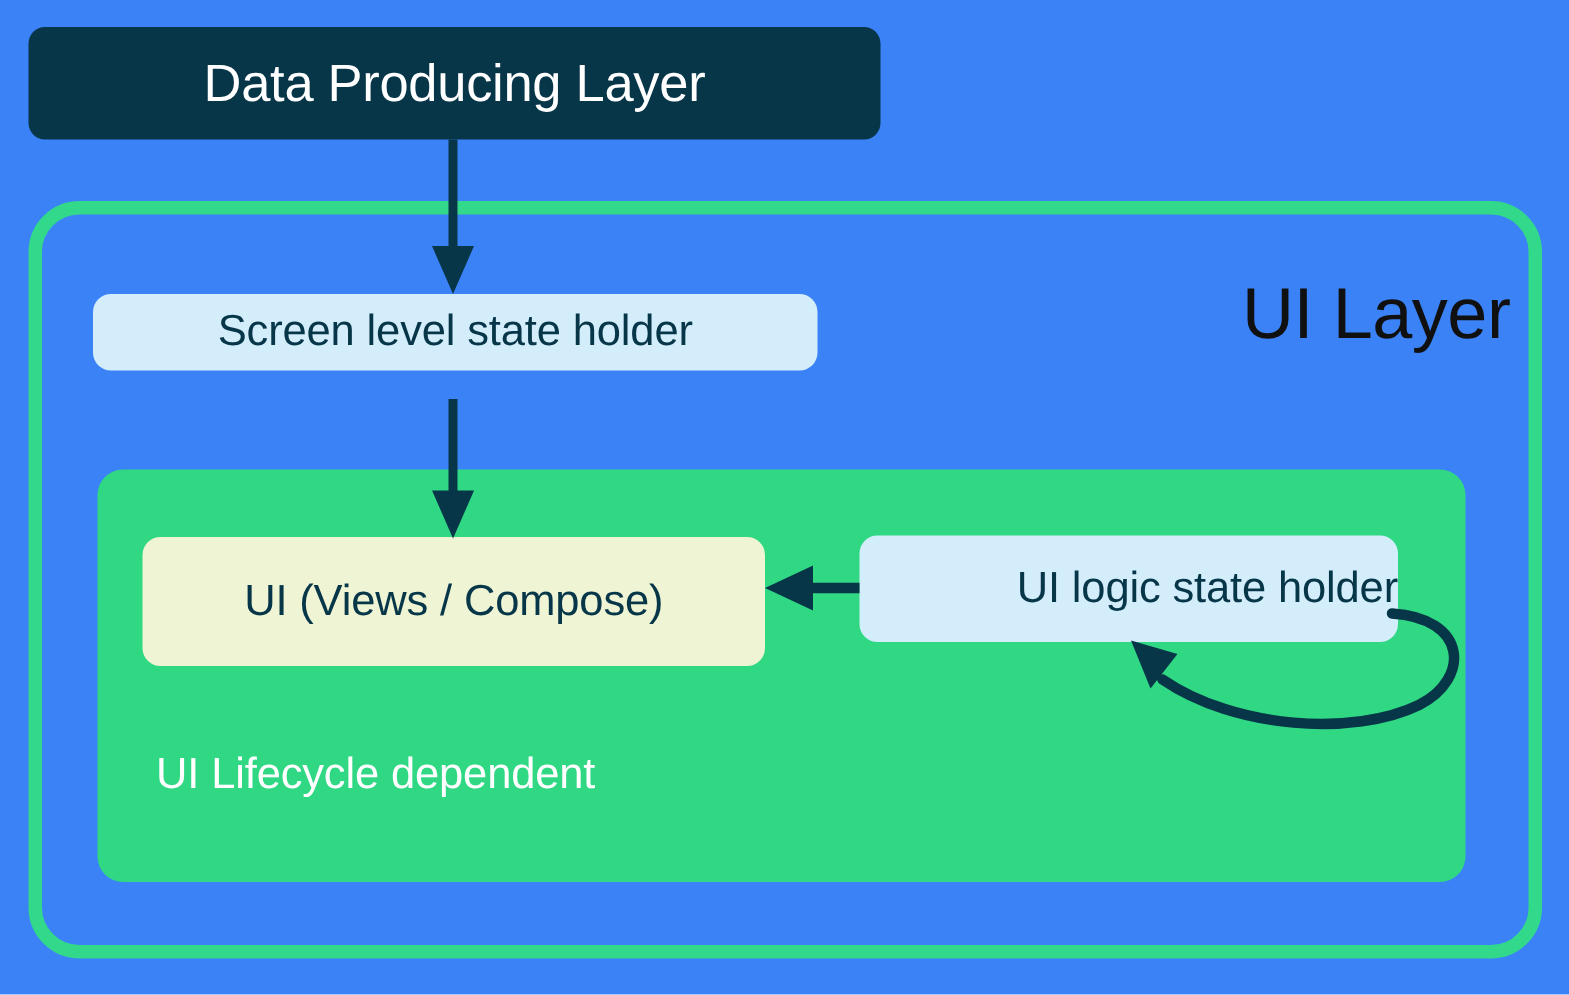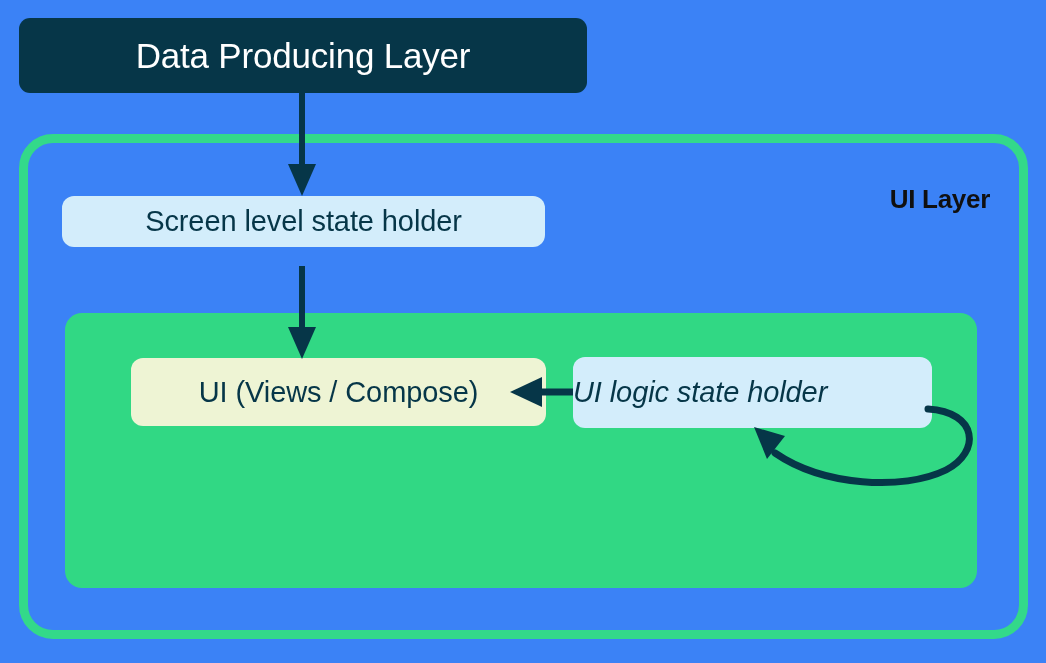--- a/index.html
+++ b/index.html
@@ -50,28 +50,27 @@
     top: 134px;
     width: 1009px;
     height: 505px;
     border: 9px solid #33D98A;
     border-radius: 34px;
     box-sizing: border-box;
     background: transparent;
   }
   .ui-layer-title {
     position: absolute;
-    right: 74px;
+    right: 57px;
     top: 186px;
-    font-size: 26px;
+    font-size: 48px;
     color: #101010;
     line-height: 1;
     letter-spacing: -0.3px;
     white-space: nowrap;
-    font-weight: bold;
   }
 
   
   .screen-state-box {
     position: absolute;
     left: 62px;
     top: 196px;
     width: 483px;
     height: 51px;
     background: #D3EDFB;
@@ -110,51 +109,49 @@
     letter-spacing: -0.1px;
     white-space: nowrap;
   }
 
   
   .ui-views-box {
     position: absolute;
     left: 95px;
     top: 358px;
     width: 415px;
-    height: 68px;
+    height: 86px;
     background: #EEF4D4;
     border-radius: 12px;
     display: flex;
     align-items: center;
     justify-content: center;
     box-sizing: border-box;
-    margin-left: 36px;
   }
   .ui-views-label {
     color: #063648;
     font-size: 29px;
     line-height: 1;
     letter-spacing: -0.1px;
     white-space: nowrap;
   }
 
   
   .ui-logic-box {
     position: absolute;
     left: 573px;
     top: 357px;
     width: 359px;
     height: 71px;
     background: #D3EDFB;
     border-radius: 12px;
     display: flex;
     align-items: center;
-    justify-content: flex-start;
-    box-sizing: border-box;
-    font-style: italic;
+    justify-content: flex-end;
+    box-sizing: border-box;
   }
   .ui-logic-label {
     color: #063648;
     font-size: 29px;
     line-height: 1;
     letter-spacing: -0.1px;
     white-space: nowrap;
   }
 
   
@@ -192,20 +189,21 @@
   <div class="ui-layer-container"></div>
 
   <div class="ui-layer-title">UI Layer</div>
 
   <div class="screen-state-box">
     <span class="screen-state-label">Screen level state holder</span>
   </div>
 
   <div class="lifecycle-panel"></div>
 
+  <div class="lifecycle-label">UI Lifecycle dependent</div>
 
   <div class="ui-views-box">
     <span class="ui-views-label">UI (Views / Compose)</span>
   </div>
 
   <div class="ui-logic-box">
     <span class="ui-logic-label">UI logic state holder</span>
   </div>
 
 

